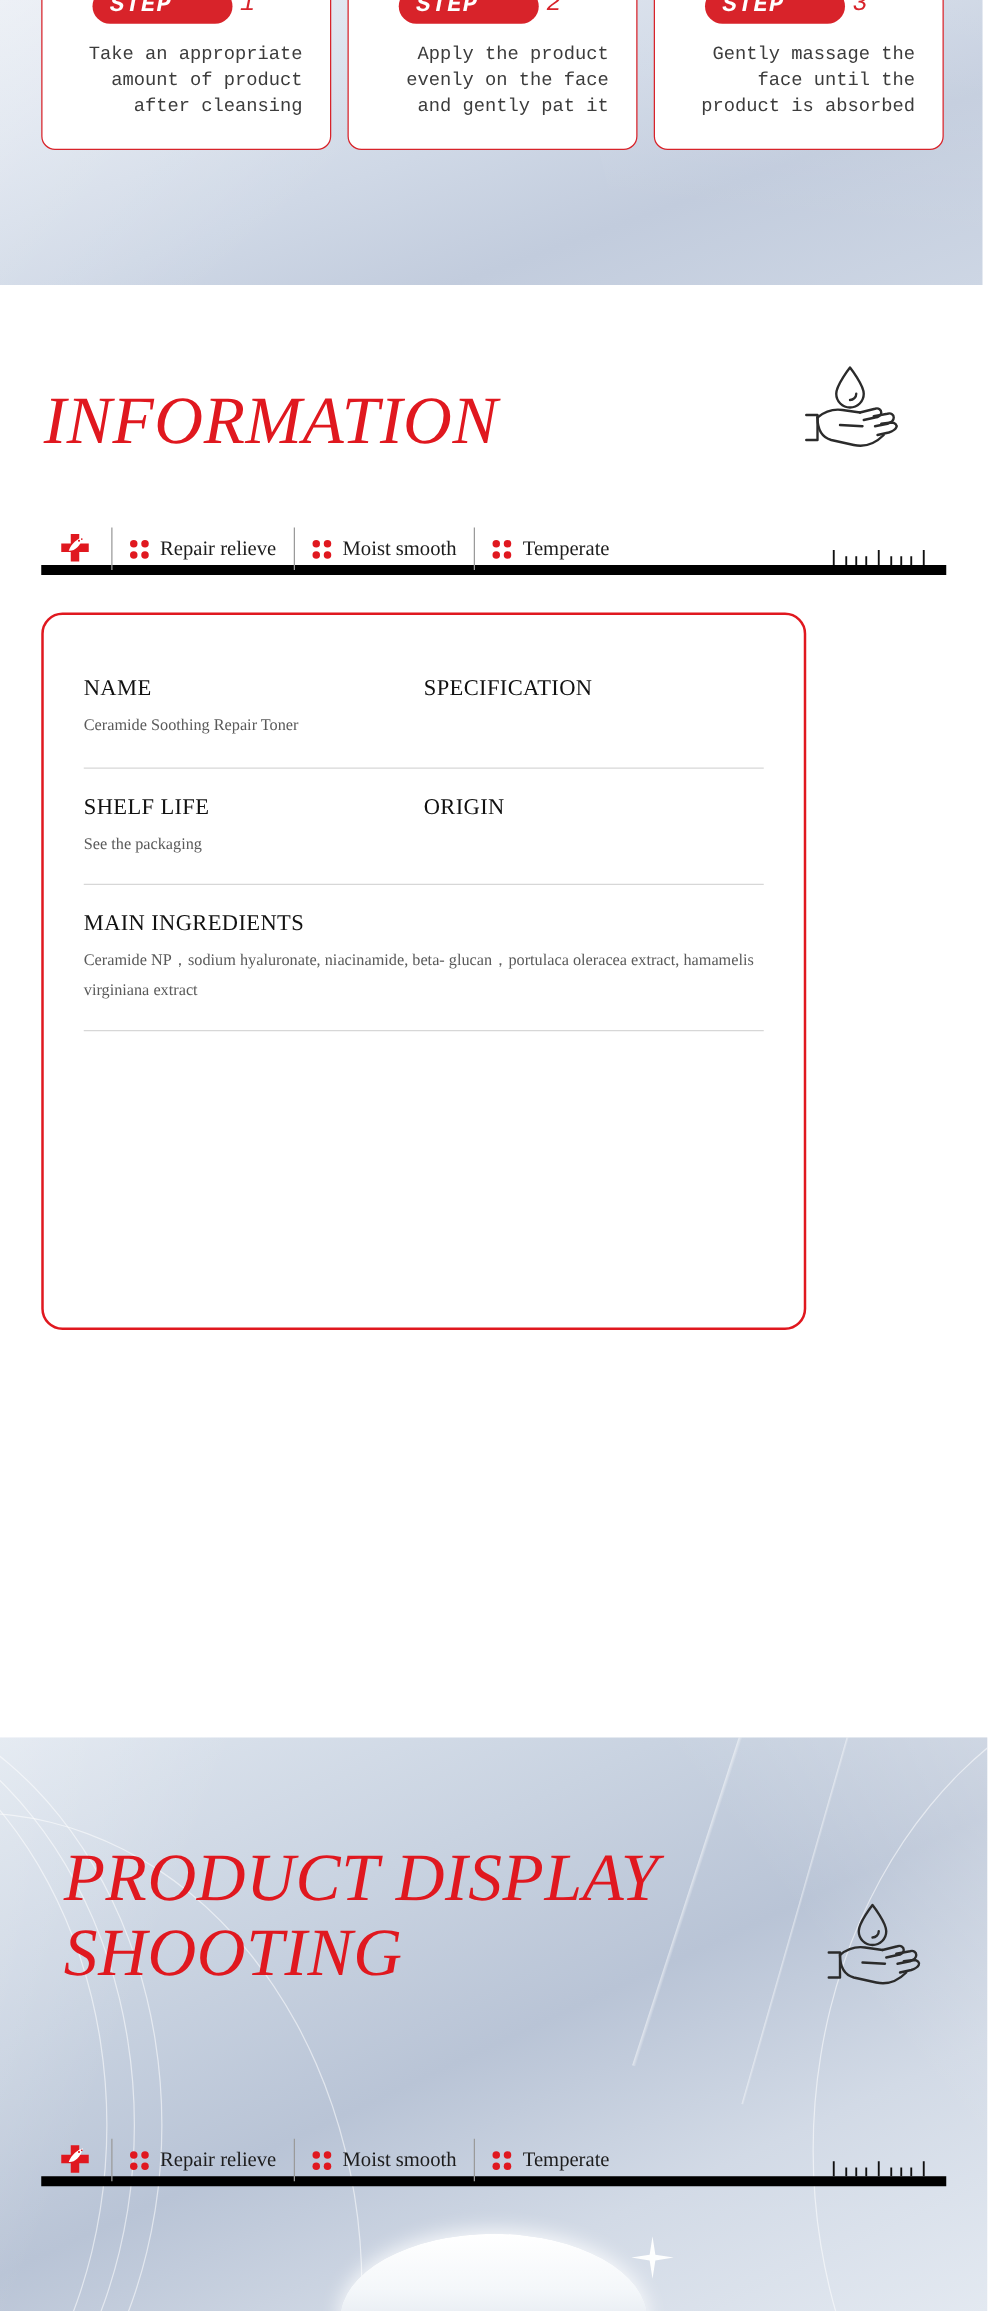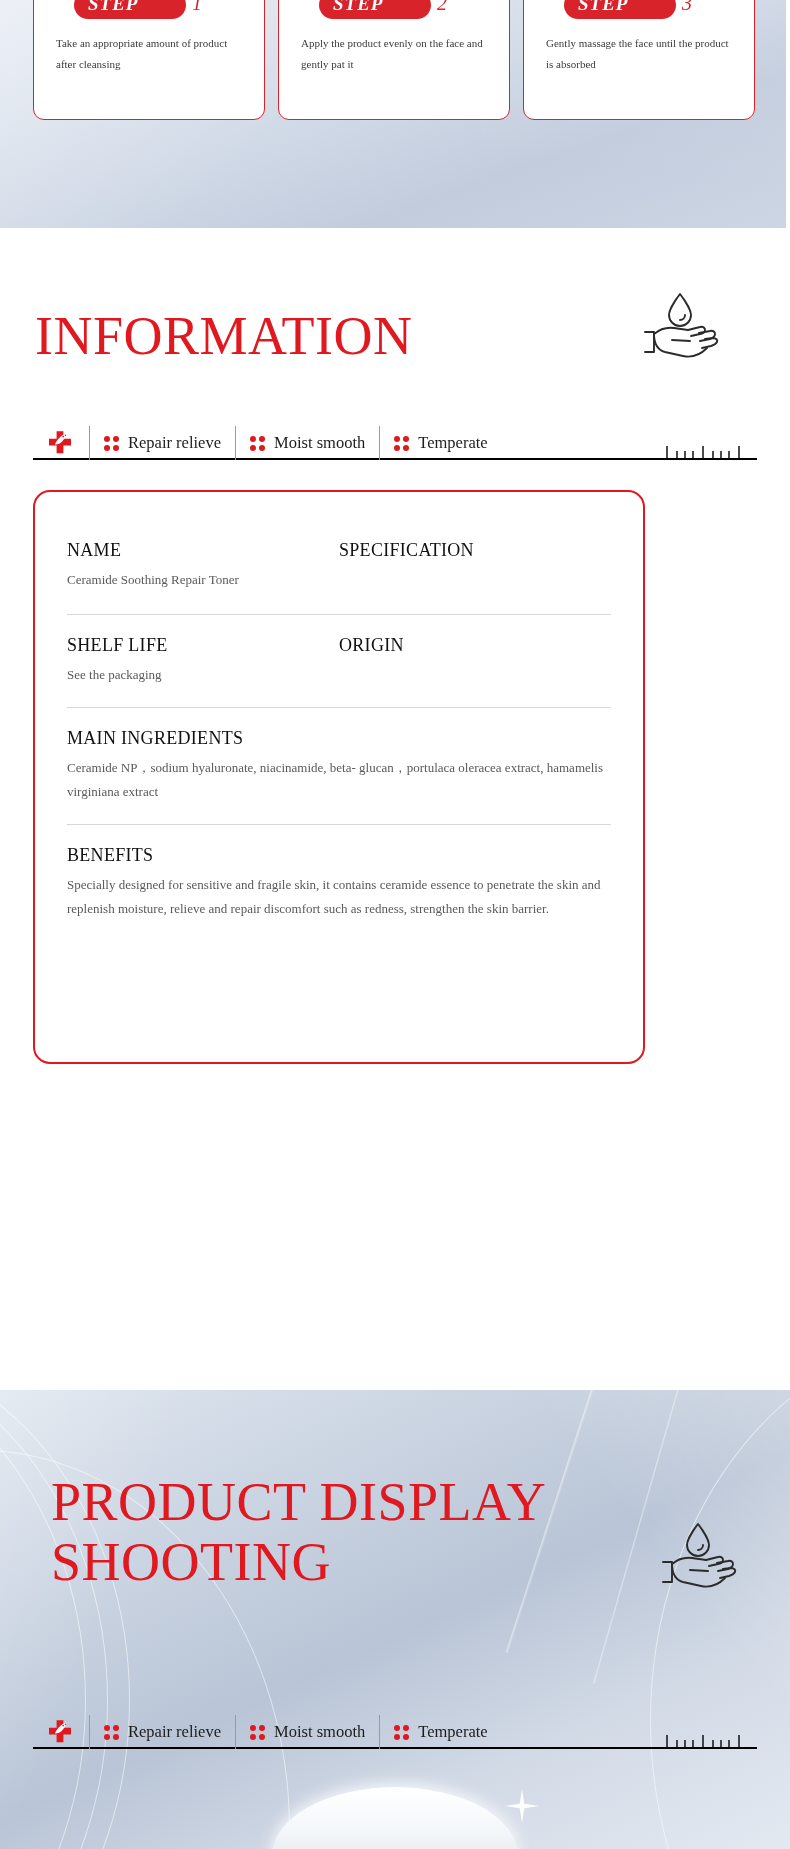--- a/index.html
+++ b/index.html
@@ -14,20 +14,21 @@
   }
 
   
   .steps-band {
     position: relative;
     width: 786px;
     height: 228px;
     background:
       linear-gradient(160deg, #e7ecf3 0%, #dde4ee 22%, #cfd8e6 48%, #c2ccdd 70%, #cdd6e4 100%);
     overflow: hidden;
+    font-family: Liberation Mono, monospace;
   }
   .steps-band::before {
     content: "";
     position: absolute;
     left: -120px; top: -220px;
     width: 520px; height: 700px;
     background: linear-gradient(120deg, rgba(255,255,255,.42), rgba(255,255,255,0) 62%);
     transform: rotate(18deg);
     pointer-events: none;
   }
@@ -98,22 +99,22 @@
     position: absolute;
     left: 118px; top: 1px;
     font-style: italic;
     font-size: 20px;
     color: #d8232a;
     font-weight: normal;
   }
   .step-text {
     margin-top: 14px;
     width: 186px;
-    text-align: left;
-    font-size: 11px;
+    text-align: right;
+    font-size: 15px;
     line-height: 21px;
     color: #3c3c3c;
   }
 
   
   .info-band {
     position: relative;
     width: 790px;
     height: 1162px;
     background: #ffffff;
@@ -122,38 +123,39 @@
   .sec-head {
     position: relative;
     width: 790px;
   }
   .sec-title {
     font-size: 54px;
     line-height: 60px;
     color: #e0181f;
     letter-spacing: 0.5px;
     font-weight: normal;
+    font-style: italic;
   }
   .sec-title .l2 { display: block; }
 
   .hand-icon {
     position: absolute;
     right: 28px;
     bottom: 2px;
     width: 86px;
     height: 70px;
   }
 
   
   .tagbar {
     position: relative;
     display: flex;
-    align-items: flex-start;
+    align-items: center;
     height: 34px;
-    border-bottom: 2px solid #000000;
+    border-bottom: 8px solid #000000;
   }
   .tag-cell {
     display: flex;
     align-items: center;
     border-right: 1.2px solid #9a9a9a;
     padding: 0 14px;
     height: 34px;
   }
   .tag-cell.first { padding: 0 16px 0 14px; }
   .tag-cell.last  { border-right: none; }
@@ -431,26 +433,20 @@
 
     <div class="inf-row">
       <div class="inf-col wide">
         <div class="inf-label">MAIN INGREDIENTS</div>
         <div class="inf-value">Ceramide NP，sodium hyaluronate, niacinamide, beta- glucan，portulaca oleracea extract, hamamelis virginiana extract</div>
       </div>
     </div>
 
     <div class="inf-sep tight"></div>
 
-    <div class="inf-row">
-      <div class="inf-col wide">
-        <div class="inf-label">BENEFITS</div>
-        <div class="inf-value">Specially designed for sensitive and fragile skin, it contains ceramide essence to penetrate the skin and replenish moisture, relieve and repair discomfort such as redness, strengthen the skin barrier.</div>
-      </div>
-    </div>
 
   </div>
 </div>
 
 <div class="display-band">
 
   <div class="db-streak db-s1"></div>
   <div class="db-streak db-s2"></div>
 
   <div class="db-arc" style="left:-430px; top:-40px; width:560px; height:700px;"></div>

